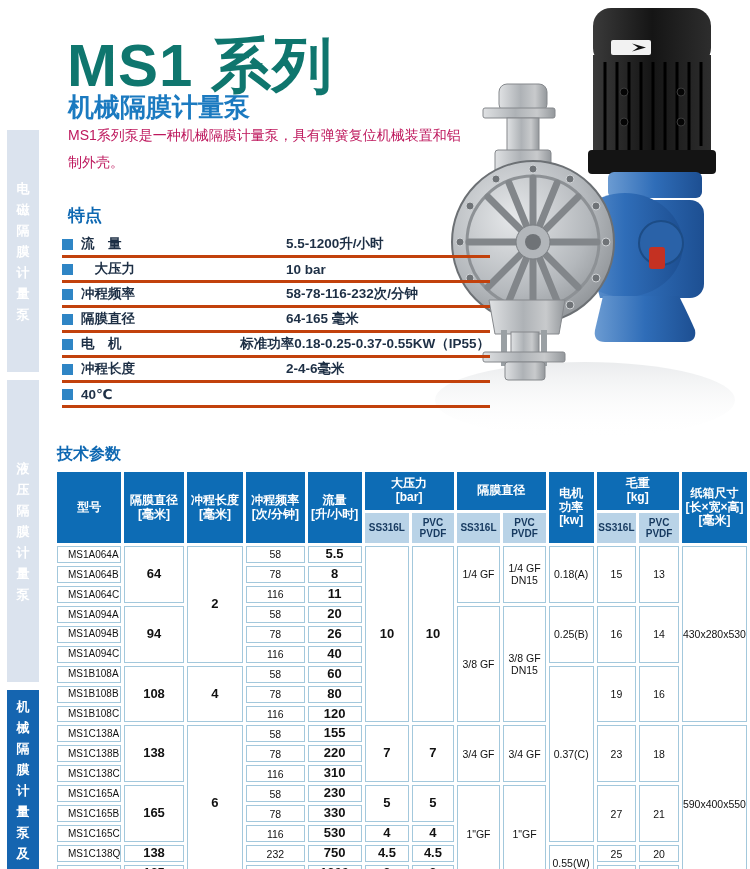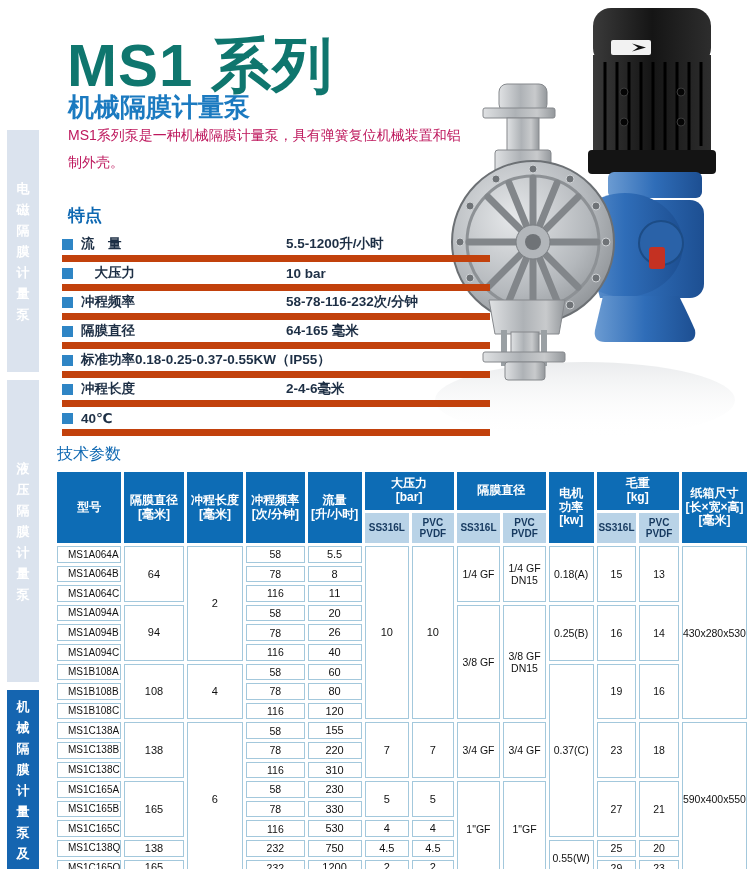--- a/index.html
+++ b/index.html
@@ -19,41 +19,41 @@
   
   .title{position:absolute;left:67px;top:26px;font-size:60px;font-weight:800;
          color:#0f766e;letter-spacing:1px;}
   .subtitle{position:absolute;left:68px;top:90px;font-size:26px;font-weight:bold;color:#1b7ac0;}
   .desc{position:absolute;left:68px;top:122px;width:400px;font-size:14px;line-height:1.9;
         color:#be185d;}
 
   
   .feat-heading{position:absolute;left:68px;top:204px;font-size:17px;font-weight:bold;color:#0e68b2;}
   .feature-list{position:absolute;left:62px;top:233px;width:428px;z-index:3;}
-  .feature-row{display:flex;align-items:center;height:22px;border-bottom:7px solid #c2410c;}
+  .feature-row{display:flex;align-items:center;height:22px;border-bottom:3px solid #c2410c;}
   .f-bullet{width:11px;height:11px;background:#2e85c5;margin-right:8px;flex:none;}
   .f-label{width:205px;font-size:13.5px;font-weight:600;color:#1d2f45;white-space:pre;}
   .f-value{font-size:13.5px;font-weight:600;color:#1d2f45;white-space:nowrap;}
 
   
   .pump{position:absolute;left:425px;top:0;width:325px;height:435px;z-index:1;}
 
   
-  .tech-heading{position:absolute;left:57px;top:444px;font-size:16px;font-weight:normal;color:#0e68b2;}
+  .tech-heading{position:absolute;left:57px;top:444px;font-size:16px;font-weight:bold;color:#0e68b2;}
   .spec-table{position:absolute;left:54px;top:469px;border-collapse:separate;border-spacing:3px;
               table-layout:fixed;}
   .spec-table th,.spec-table td{white-space:pre-line;text-align:center;vertical-align:middle;
               padding:0;line-height:1.15;}
   .spec-table th.main{background:#0d6cb5;color:#ffffff;font-size:12px;font-weight:bold;}
   .spec-table th.grp{background:#0d6cb5;color:#ffffff;font-size:12px;font-weight:bold;height:38px;}
   .spec-table th.sub{background:#b9d3e7;color:#16395f;font-size:10px;font-weight:bold;height:30px;}
   .spec-table td{background:#ffffff;border:1px solid #a3c8dc;font-size:10.5px;color:#111111;
                  height:14.6px;}
   .spec-table td.c-model{text-align:left;padding-left:10px;font-size:10px;}
-  .spec-table td.bold{font-weight:normal;font-size:11px;margin-left:40px;}
+  .spec-table td.bold{font-weight:bold;font-size:13px;margin-left:40px;}
 </style>
 </head>
 <body>
 
 <div class="page">
 
   <div id="sidebar">
       <div class="side-tab light">
         <div>电</div>
         <div>磁</div>
@@ -219,20 +219,21 @@
         <span class="f-label">冲程频率</span>
         <span class="f-value">58-78-116-232次/分钟</span>
       </div>
       <div class="feature-row">
         <span class="f-bullet"></span>
         <span class="f-label">隔膜直径</span>
         <span class="f-value">64-165 毫米</span>
       </div>
       <div class="feature-row">
         <span class="f-bullet"></span>
+        <span class="f-label">电　机</span>
         <span class="f-value">标准功率0.18-0.25-0.37-0.55KW（IP55）</span>
       </div>
       <div class="feature-row">
         <span class="f-bullet"></span>
         <span class="f-label">冲程长度</span>
         <span class="f-value">2-4-6毫米</span>
       </div>
       <div class="feature-row">
         <span class="f-bullet"></span>
         <span class="f-value">40℃</span>

